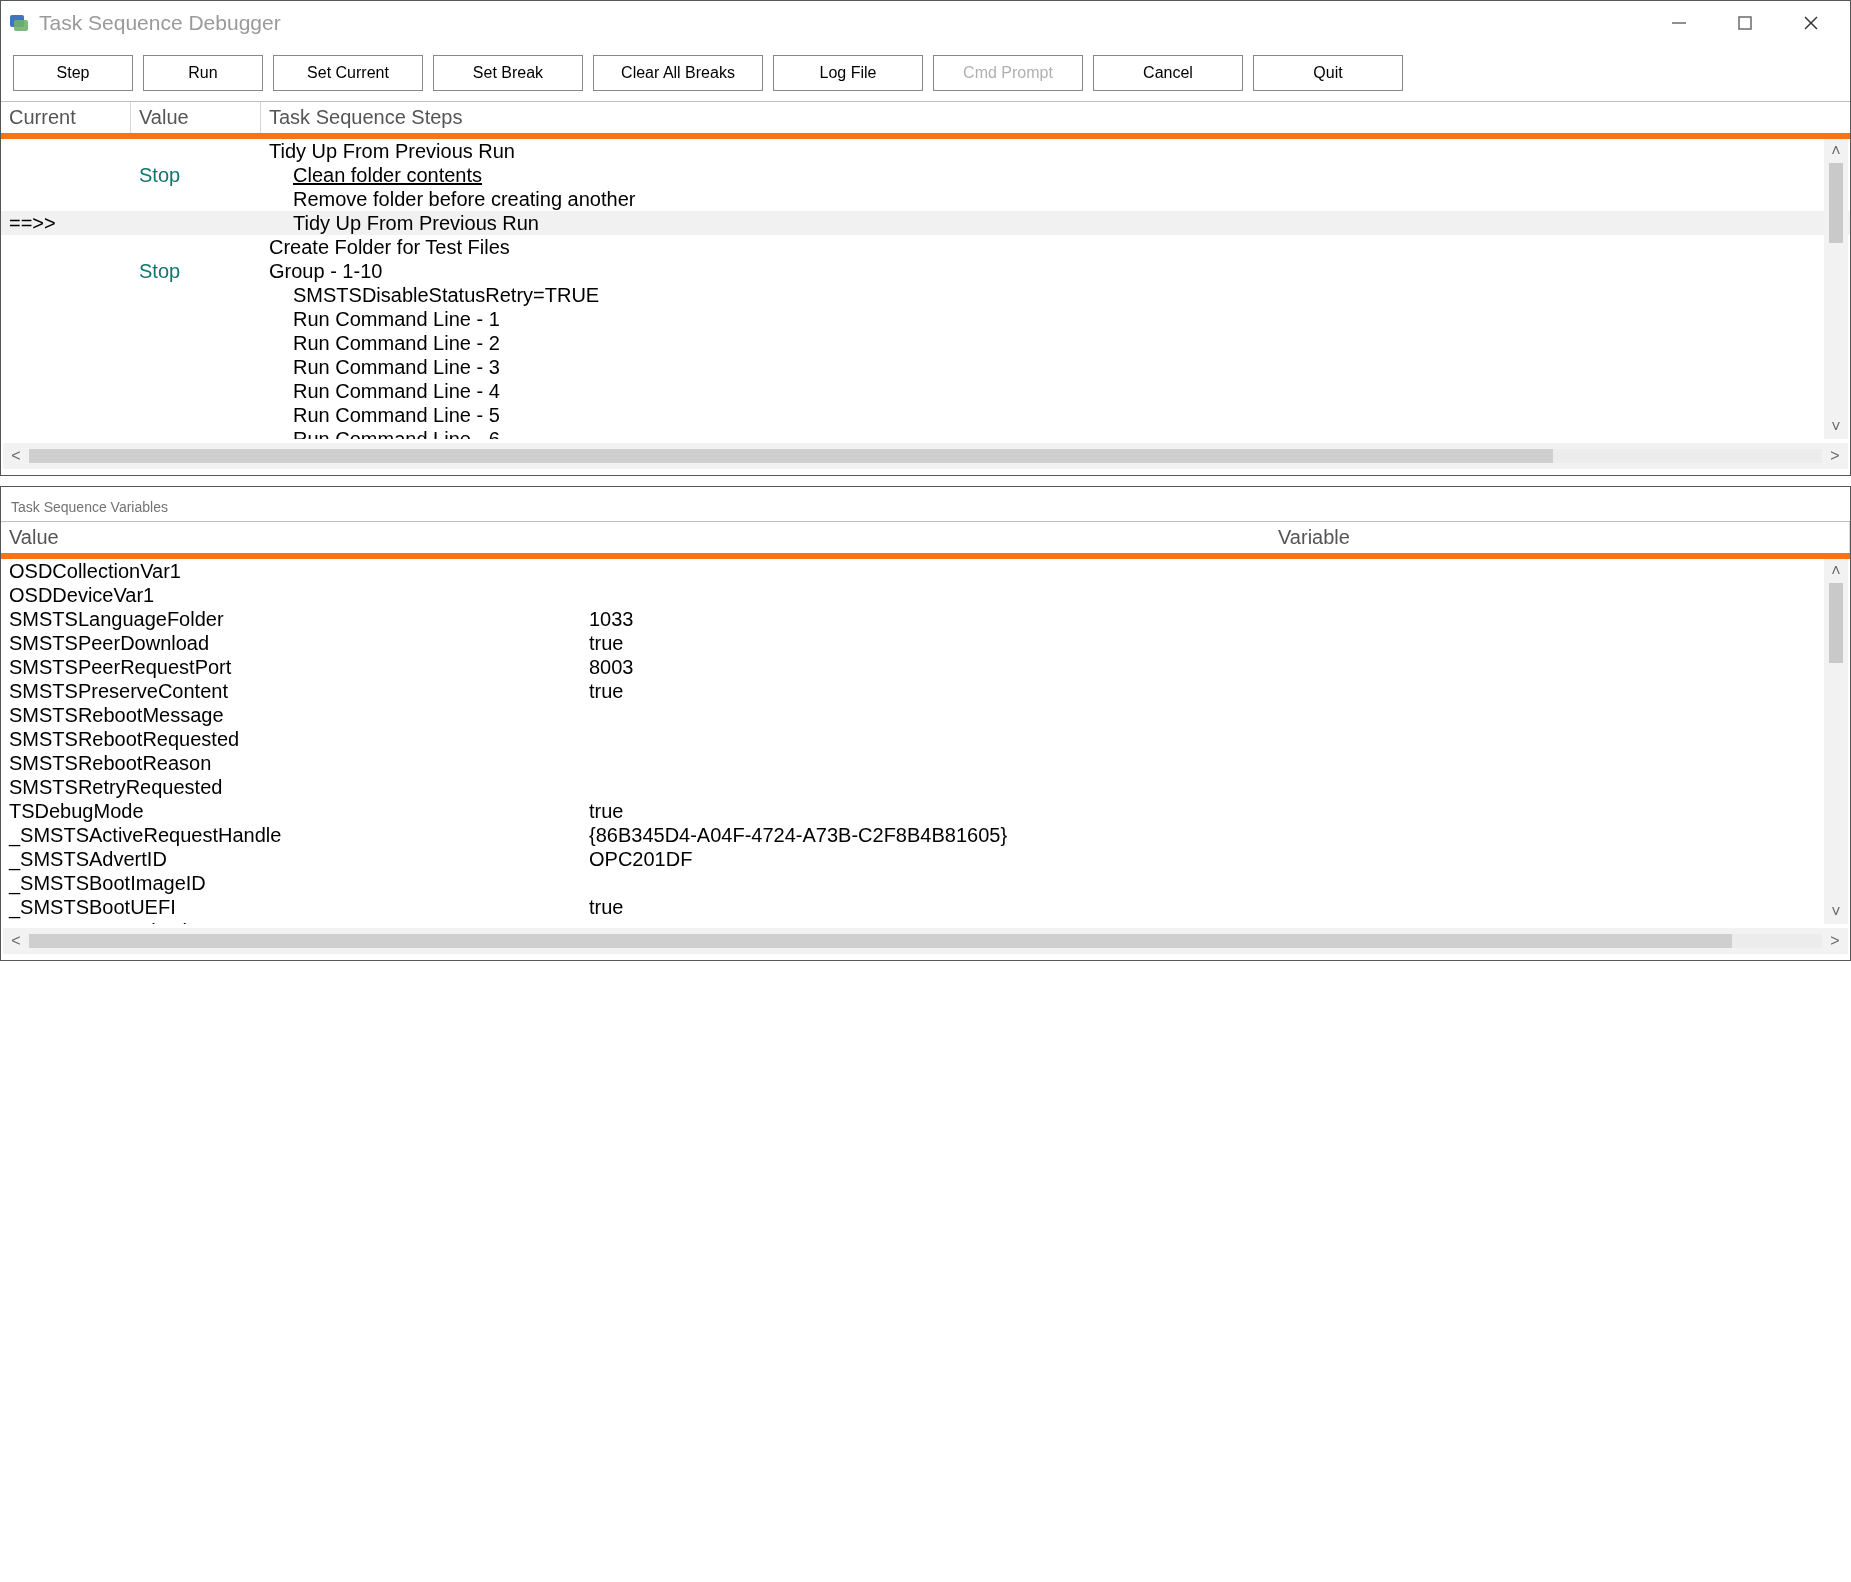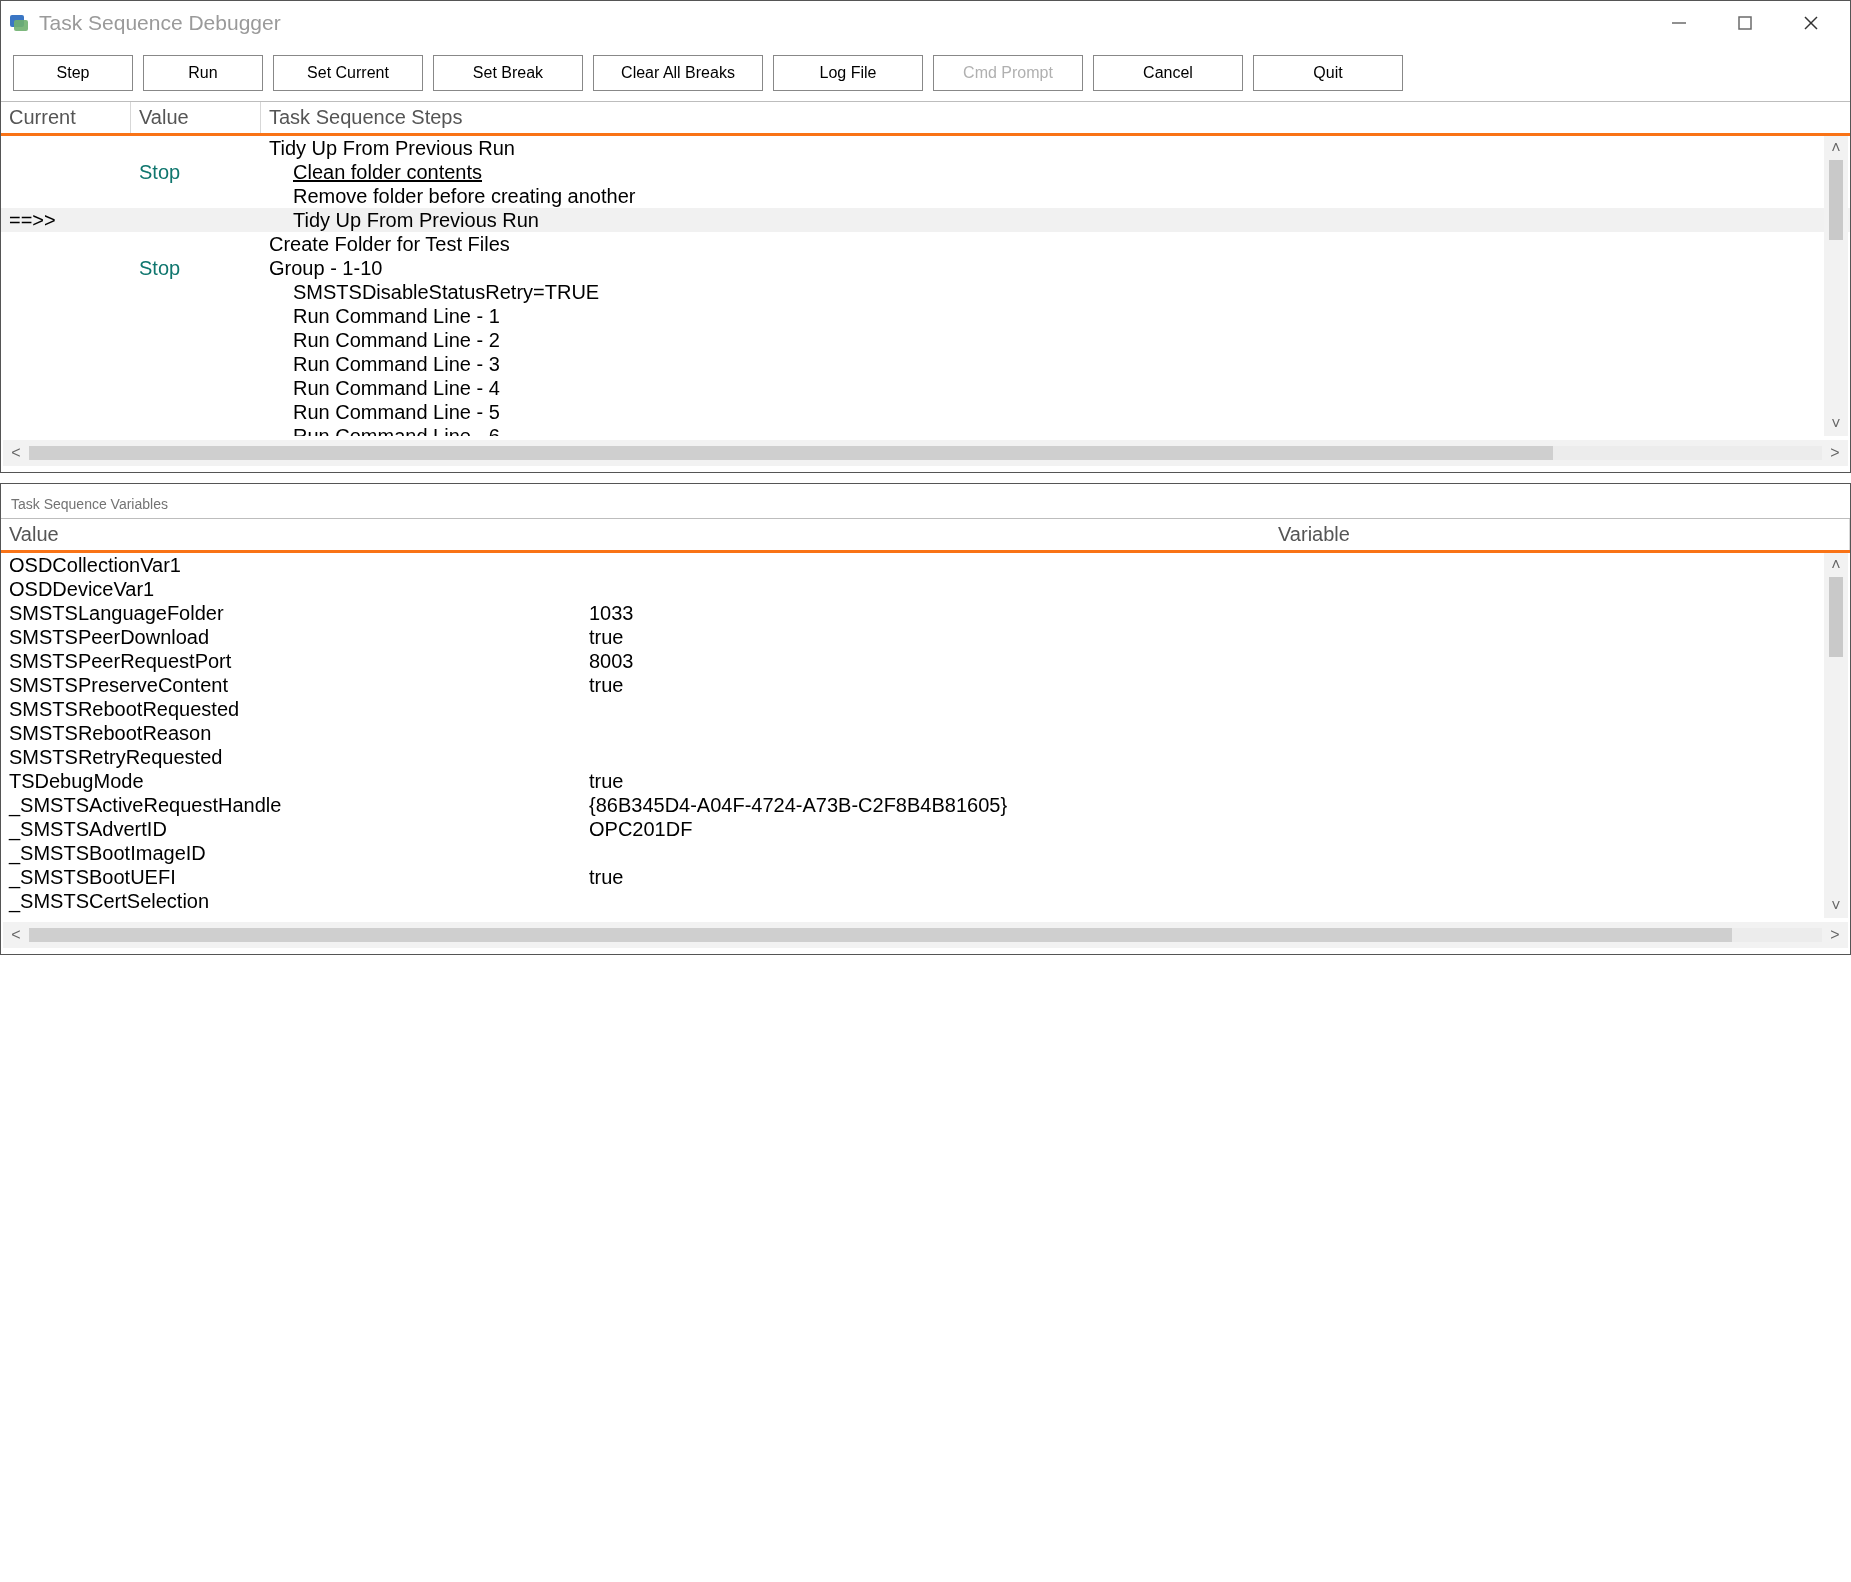--- a/index.html
+++ b/index.html
@@ -65,21 +65,21 @@
   .toolbar button.xwide { min-width: 170px; }
   .toolbar button.disabled {
     color: #b0b0b0;
     cursor: default;
   }
   
   .listwrap { position: relative; }
   .gridhead {
     display: flex;
     border-top: 1px solid #bdbdbd;
-    border-bottom: 3px solid #f97316;
+    border-bottom: 6px solid #f97316;
     background: #fff;
     font-size: 20px;
   }
   .gridhead .col {
     padding: 4px 8px;
     border-right: 1px solid #d7d7d7;
     color: #555;
   }
   .col-current { width: 130px; }
   .col-break   { width: 130px; }
@@ -346,20 +346,24 @@
         </div>
         <div class="row">
           <div class="cell cell-var">SMSTSPeerRequestPort</div>
           <div class="cell cell-val">8003</div>
         </div>
         <div class="row">
           <div class="cell cell-var">SMSTSPreserveContent</div>
           <div class="cell cell-val">true</div>
         </div>
         <div class="row">
+          <div class="cell cell-var">SMSTSRebootMessage</div>
+          <div class="cell cell-val"></div>
+        </div>
+        <div class="row">
           <div class="cell cell-var">SMSTSRebootRequested</div>
           <div class="cell cell-val"></div>
         </div>
         <div class="row">
           <div class="cell cell-var">SMSTSRebootReason</div>
           <div class="cell cell-val"></div>
         </div>
         <div class="row">
           <div class="cell cell-var">SMSTSRetryRequested</div>
           <div class="cell cell-val"></div>

